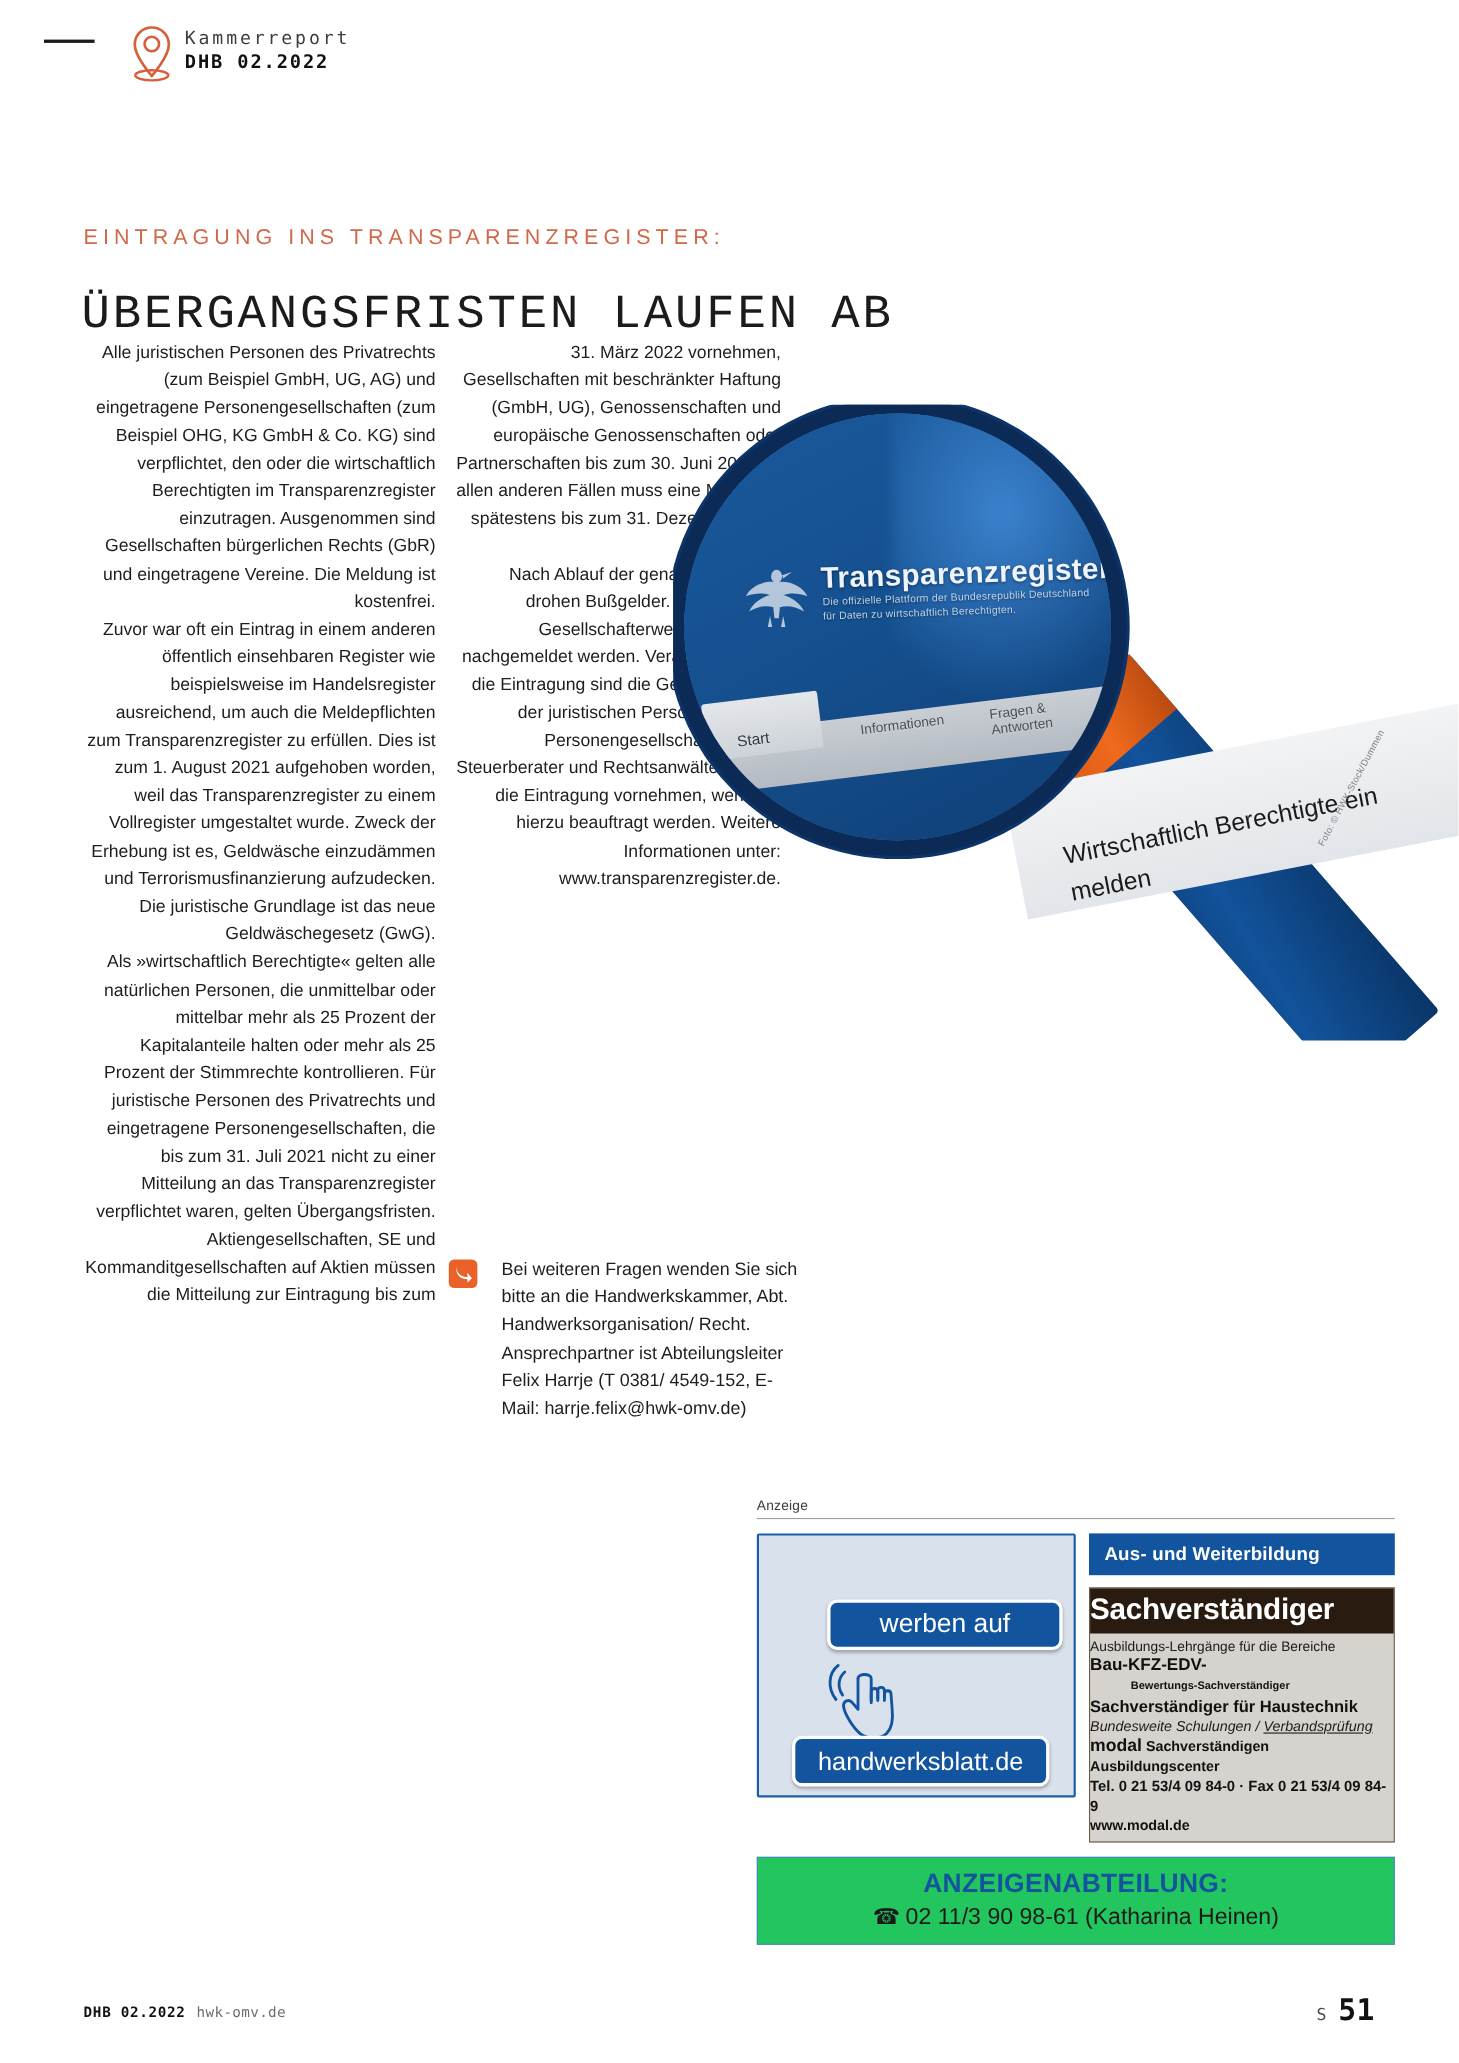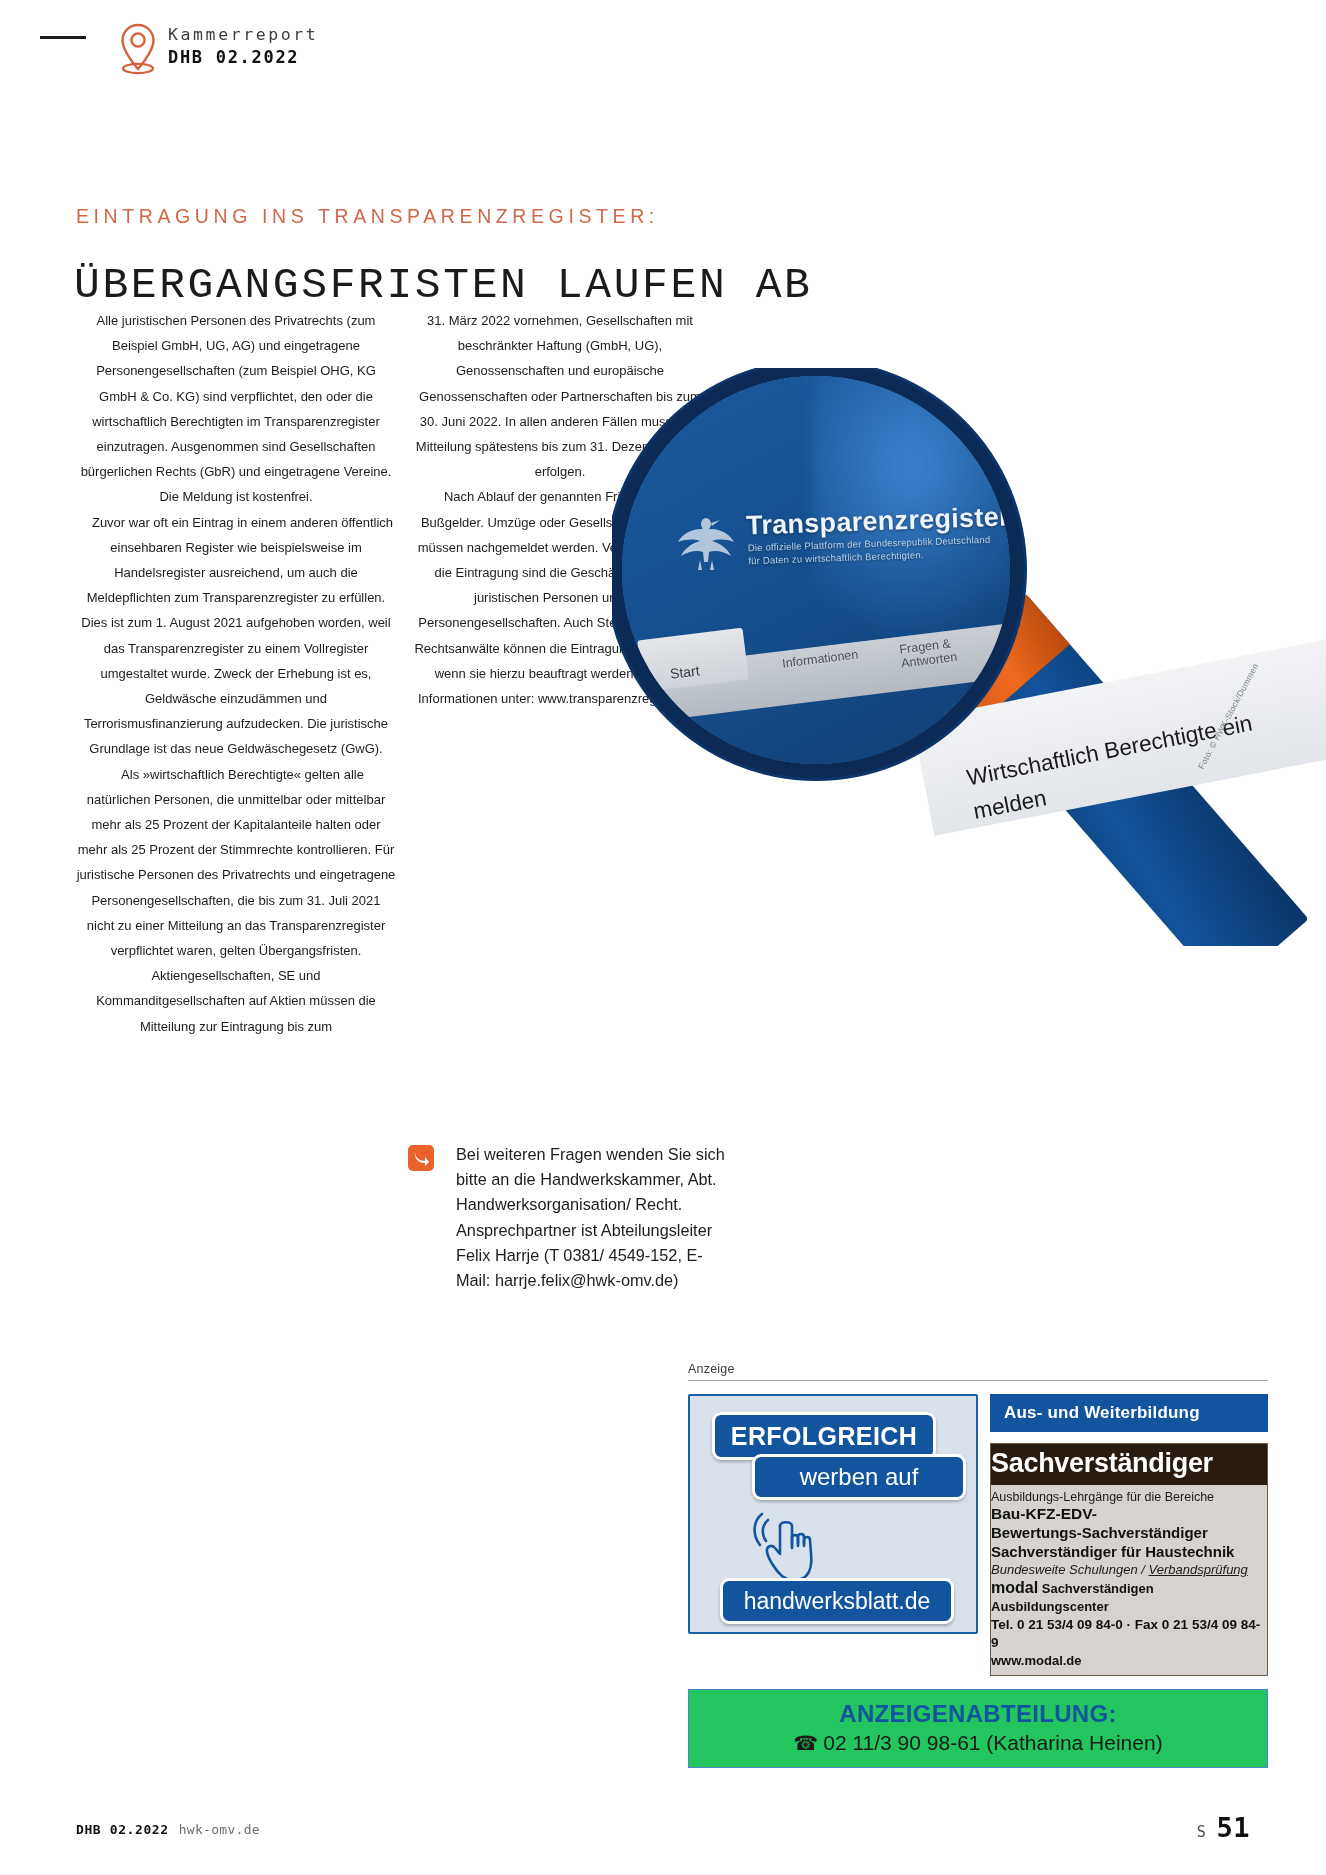--- a/index.html
+++ b/index.html
@@ -34,23 +34,23 @@
   .headline{
     position:absolute;left:74px;top:232px;
     font-size:43px;letter-spacing:2.6px;color:#1b1b1b;
     font-family:Liberation Mono, monospace;font-weight:400;
     white-space:nowrap;
   }
 
   
   .col{
     position:absolute;top:308px;
-    font-size:13px;line-height:25.2px;
-    font-family:"Liberation Sans", sans-serif;
-    color:#1d1d1d;text-align:center;
+    font-size:16px;line-height:25.2px;
+    font-family:"Liberation Sans", sans-serif;
+    color:#1d1d1d;text-align:right;
   }
   .col p{margin:0;}
   .col p + p{text-indent:13px;}
   .col-left{left:76px;width:320px;}
   .col-right{left:410px;width:300px;}
 
   
   .photo{
     position:absolute;left:612px;top:368px;width:714px;height:578px;
     overflow:hidden;
@@ -179,21 +179,21 @@
   .ad-sv{
     margin-top:11px;border:1px solid #6b5a46;background:#d6d3ce;
     box-sizing:border-box;padding-bottom:6px;
   }
   .sv-head{
     background:#2a1b10;color:#fff;font-size:27px;font-weight:700;
     padding:4px 0 6px;font-family:"Liberation Sans", sans-serif;letter-spacing:-.3px;
   }
   .sv-l1{font-size:12.5px;padding-top:5px;color:#1b1b1b;}
   .sv-l2{font-size:15.5px;font-weight:700;color:#111;line-height:19px;}
-  .sv-l3{font-size:15px;font-weight:700;color:#111;line-height:19px;}
+  .sv-l3{font-size:10px;font-weight:700;color:#111;line-height:19px;padding-left:37px;}
   .sv-l4{font-size:15px;font-weight:700;color:#111;line-height:19px;}
   .sv-l5{font-size:13px;font-style:italic;color:#1b1b1b;line-height:18px;}
   .sv-l5 u{text-decoration:underline;}
   .sv-l6{font-size:13px;color:#111;line-height:18px;}
   .sv-l6 b.modal{font-size:16px;font-weight:700;}
   .sv-l7{font-size:13.5px;font-weight:700;color:#111;line-height:18px;}
   .sv-l8{font-size:13px;font-weight:700;color:#111;line-height:17px;}
 
   .ad-anzeigen{
     margin-top:13px;border:1px solid #4a8ac4;background:#22c55e;
@@ -310,21 +310,20 @@
     <div class="callout-text">Bei weiteren Fragen wenden Sie sich bitte an die Handwerkskammer, Abt. Handwerksorganisation/ Recht. Ansprechpartner ist Abteilungsleiter Felix Harrje (T 0381/ 4549-152, E-Mail: harrje.felix@hwk-omv.de)</div>
   </div>
 
   <div class="ads">
     <div class="anzeige-label">Anzeige</div>
     <div class="anzeige-rule"></div>
 
     <div class="ad-row">
 
       <div class="ad-hwb">
-        <div class="hwb-pill pill-1">ERFOLGREICH</div>
         <div class="hwb-pill pill-2">werben auf</div>
         <span class="hand-icon">
           <svg viewBox="0 0 92 92" width="92" height="92">
             <g fill="none" stroke="#12559e" stroke-width="2.6" stroke-linecap="round" stroke-linejoin="round">
               <path d="M26 20 C20 25 19 34 24 41"></path>
               <path d="M20 14 C11 21 10 35 18 45"></path>
               <path d="M38 26 L38 54 L33 48 C30 44 24 46 25 52 C26 58 33 70 40 76 C46 81 58 82 64 76 C69 71 70 62 69 53 L68 40 C68 36 62 36 62 40 L62 46"></path>
               <path d="M62 44 L62 37 C62 33 56 33 56 37 L56 46"></path>
               <path d="M56 44 L56 38 C56 34 50 34 50 38 L50 48"></path>
               <path d="M50 46 L50 26 C50 21 38 21 38 26"></path>

